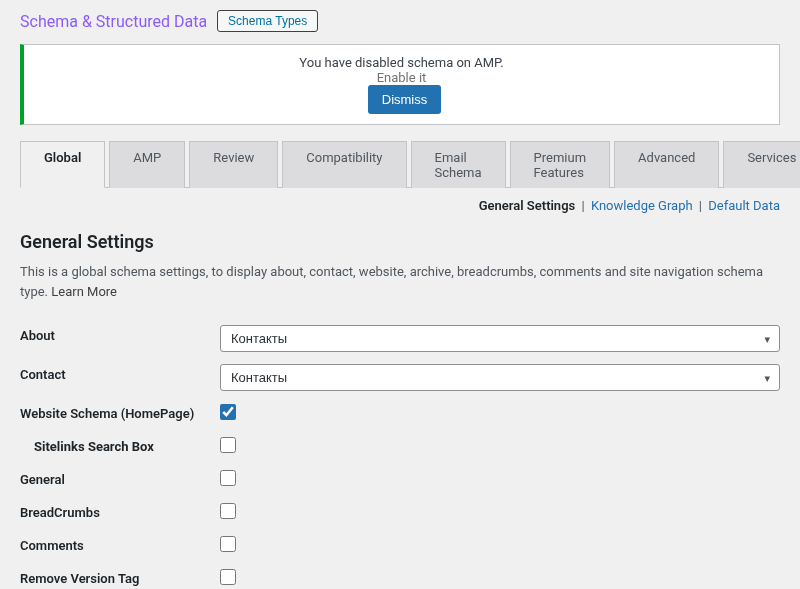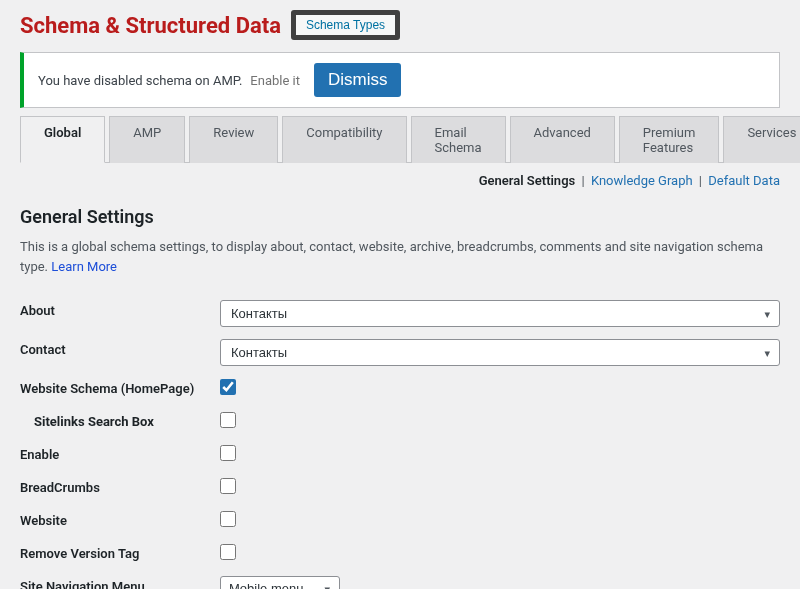--- a/index.html
+++ b/index.html
@@ -1,32 +1,32 @@
 <!DOCTYPE html>
 <html><head>
 <meta charset="utf-8">
 <style>
 * { box-sizing: border-box; margin: 0; padding: 0; }
 body { font-family: -apple-system, BlinkMacSystemFont, "Segoe UI", Roboto, sans-serif; font-size: 13px; color: #3c434a; background: #f0f0f1; padding: 10px 20px 20px 20px; width: 800px; }
 .page-title-row { display: flex; align-items: center; gap: 10px; margin-bottom: 12px; }
-.page-title { font-size: 22px; font-weight: 700; color: #b91c1c; }
-.schema-types-btn { border: 5px solid #404040; color: #0071a1; background: #f6f7f7; padding: 3px 10px; font-size: 12px; border-radius: 3px; cursor: pointer; }
-.notice { background: #fff; border: 1px solid #c3c4c7; border-left: 4px solid #00a32a; padding: 10px 14px; margin-bottom: 8px; display: flex; align-items: center; gap: 8px; font-size: 13px; }
+.page-title { font-size: 16px; font-weight: 400; color: #8b5cf6; }
+.schema-types-btn { border: 1px solid #404040; color: #0071a1; background: #f6f7f7; padding: 3px 10px; font-size: 12px; border-radius: 3px; cursor: pointer; }
+.notice { background: #fff; border: 1px solid #c3c4c7; border-left: 4px solid #00a32a; padding: 10px 14px; margin-bottom: 16px; display: flex; align-items: center; font-size: 13px; flex-direction: column; }
 .notice a { color: #737373; text-decoration: none; }
-.dismiss-btn { background: #2271b1; color: #fff; border: none; padding: 7px 14px; font-size: 17px; border-radius: 3px; cursor: pointer; margin-left: 6px; }
+.dismiss-btn { background: #2271b1; color: #fff; border: none; padding: 7px 14px; font-size: 13px; border-radius: 3px; cursor: pointer; margin-left: 6px; }
 .tabs { display: flex; border-bottom: 1px solid #c3c4c7; margin-bottom: 10px; }
 .tab { padding: 8px 23px; font-size: 13px; color: #50575e; background: #dcdcde; border: 1px solid #c3c4c7; border-bottom: none; margin-right: 4px; cursor: pointer; margin-bottom: -1px; }
 .tab.active { background: #f0f0f1; border-bottom: 1px solid #f0f0f1; color: #1d2327; font-weight: 600; }
 .subnav { font-size: 13px; margin-bottom: 18px; color: #50575e; text-align: right; }
 .subnav a { color: #2271b1; text-decoration: none; }
 .subnav span.sep { margin: 0 3px; }
 .subnav strong { color: #1d2327; font-weight: 600; }
 .section-title { font-size: 18px; font-weight: 600; color: #1d2327; margin-bottom: 10px; }
 .section-desc { font-size: 13px; color: #50575e; margin-bottom: 18px; line-height: 1.5; }
-.section-desc a { color: #1d4ed8; text-decoration: none; }
+.section-desc a { color: #404040; text-decoration: none; }
 .form-table { width: 100%; border-collapse: collapse; }
 .form-table th { text-align: left; font-weight: 600; font-size: 13px; color: #1d2327; width: 200px; padding: 9px 0 9px 0; vertical-align: top; }
 .form-table th.indent { padding-left: 14px; font-weight: 700; }
 .form-table td { padding: 6px 0; vertical-align: middle; }
 .select-wide { width: 100%; padding: 5px 28px 5px 10px; font-size: 13px; border: 1px solid #8c8f94; border-radius: 3px; background: #fff; color: #2c3338; appearance: none; position: relative; }
 .select-wrap { position: relative; }
 .select-wrap::after { content: "▾"; position: absolute; right: 10px; top: 50%; transform: translateY(-50%); font-size: 11px; color: #50575e; pointer-events: none; }
 .select-narrow { width: 120px; padding: 4px 24px 4px 8px; font-size: 13px; border: 1px solid #8c8f94; border-radius: 3px; background: #fff; color: #2c3338; appearance: none; }
 .checkbox { width: 16px; height: 16px; accent-color: #2271b1; cursor: pointer; }
 </style>
@@ -43,22 +43,22 @@
   <a href="#">Enable it</a>
   <button class="dismiss-btn">Dismiss</button>
 </div>
 
 <div class="tabs" id="tabs-nav">
     <div class="tab active">Global</div>
     <div class="tab">AMP</div>
     <div class="tab">Review</div>
     <div class="tab">Compatibility</div>
     <div class="tab">Email Schema</div>
+    <div class="tab">Premium Features</div>
     <div class="tab">Advanced</div>
-    <div class="tab">Premium Features</div>
     <div class="tab">Services</div>
     <div class="tab">Support</div>
   </div>
 
 <div class="subnav">
   <strong>General Settings</strong>
   <span class="sep">|</span>
   <a href="#">Knowledge Graph</a>
   <span class="sep">|</span>
   <a href="#">Default Data</a>
@@ -86,29 +86,29 @@
   </tr>
   <tr>
     <th>Website Schema (HomePage)</th>
     <td><input type="checkbox" class="checkbox" checked="" style=""></td>
   </tr>
   <tr>
     <th class="indent">Sitelinks Search Box</th>
     <td><input type="checkbox" class="checkbox" style=""></td>
   </tr>
   <tr>
-    <th>Enable</th>
+    <th>General</th>
     <td><input type="checkbox" class="checkbox" style=""></td>
   </tr>
   <tr>
     <th>BreadCrumbs</th>
     <td><input type="checkbox" class="checkbox" style=""></td>
   </tr>
   <tr>
-    <th>Website</th>
+    <th>Comments</th>
     <td><input type="checkbox" class="checkbox" style=""></td>
   </tr>
   <tr>
     <th>Remove Version Tag</th>
     <td><input type="checkbox" class="checkbox" style=""></td>
   </tr>
   <tr>
     <th>Site Navigation Menu</th>
     <td>
           <div class="select-wrap" style="width:120px"><select class="select-narrow"><option>Mobile menu</option></select></div>

